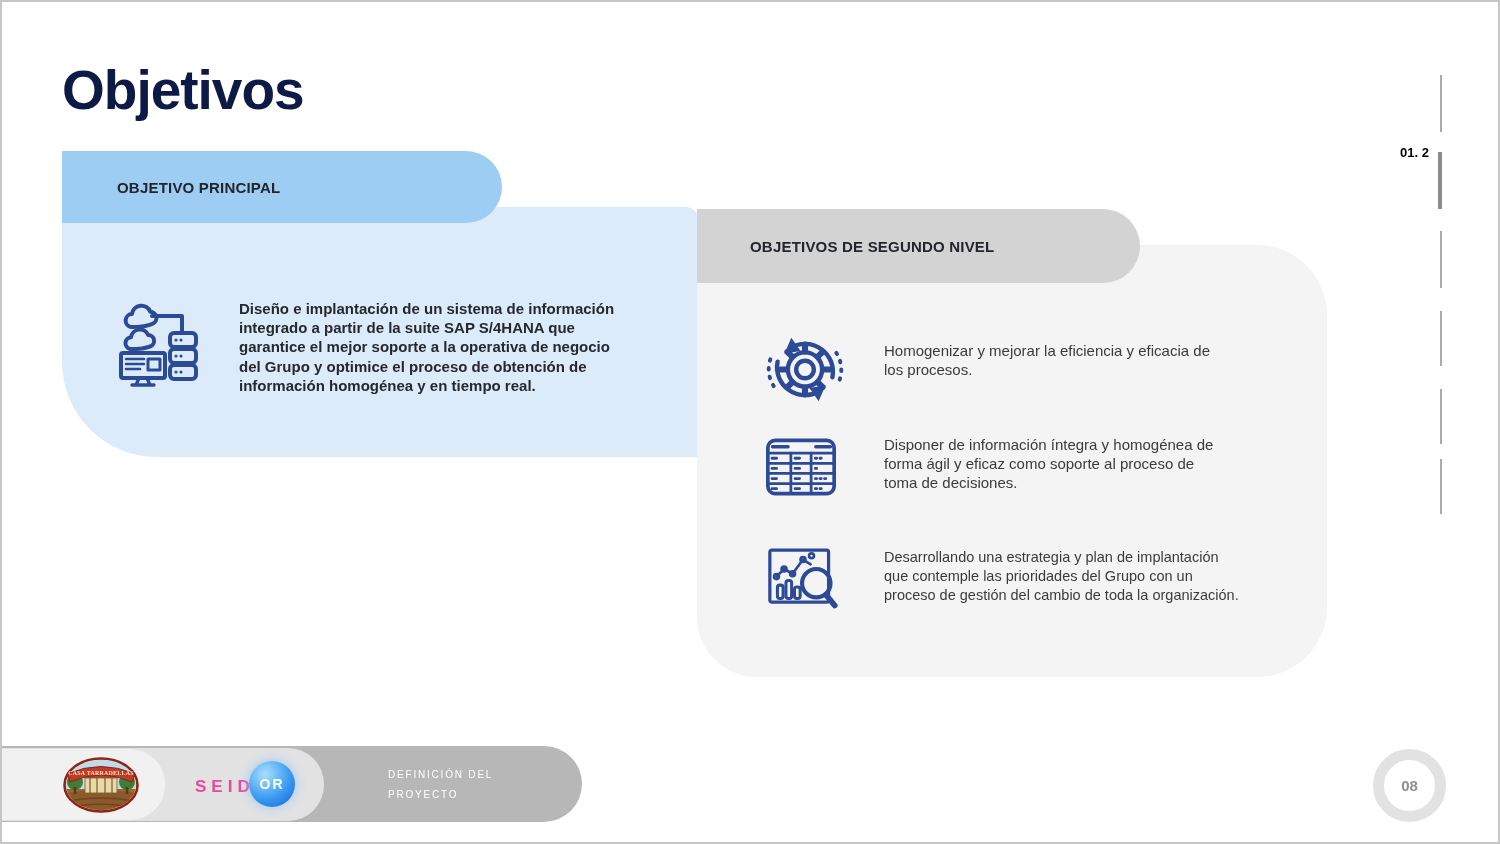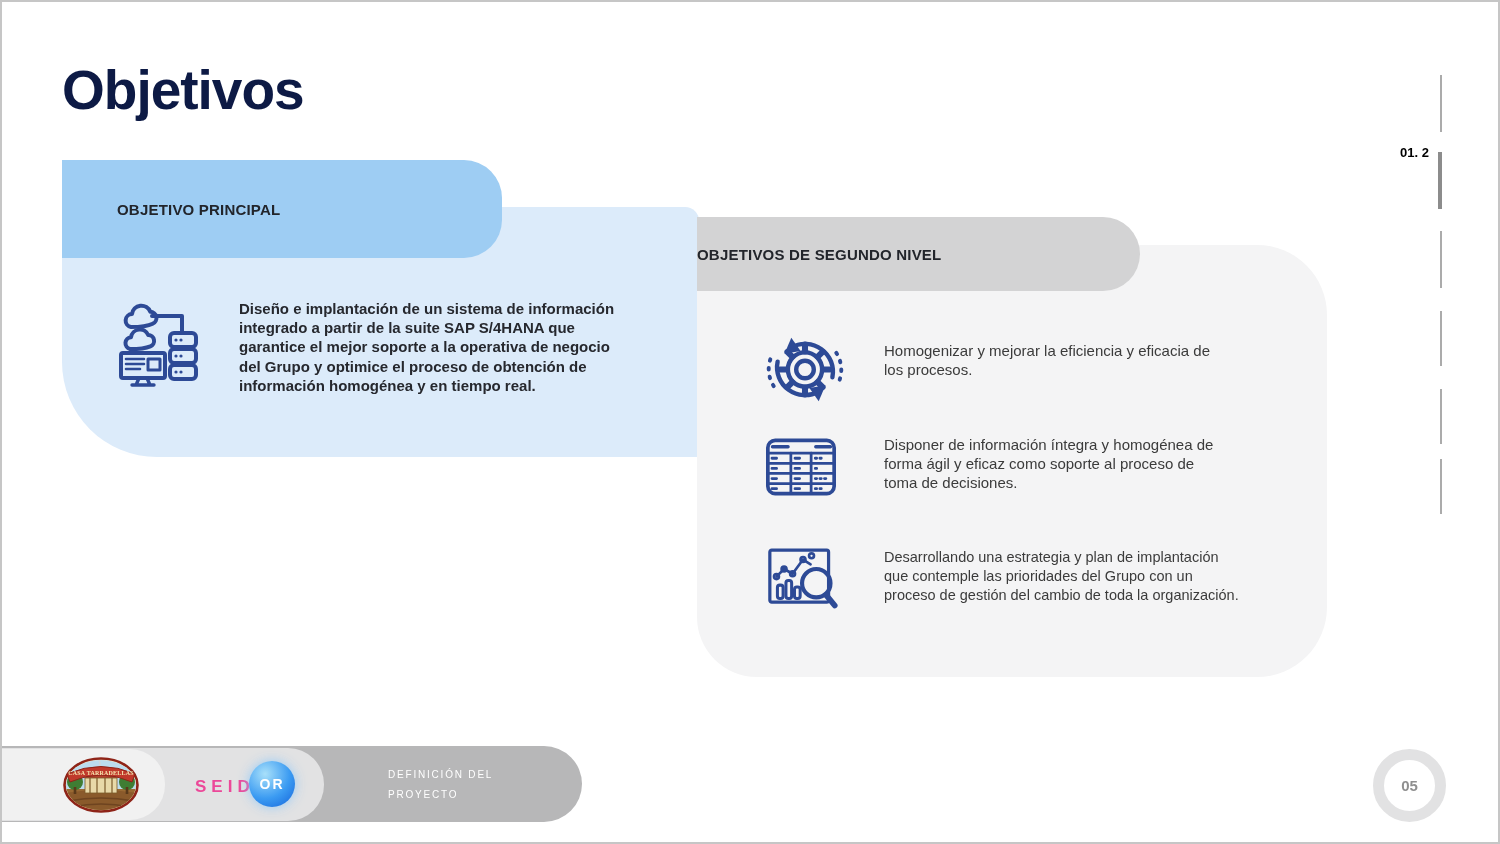--- a/index.html
+++ b/index.html
@@ -19,40 +19,40 @@
   .rail-label{
     position:absolute; left:1378px; top:143px; width:49px; text-align:right;
     font-size:13px; font-weight:bold; color:#000000;
   }
   
   .primary-body{
     position:absolute; left:60px; top:205px; width:637px; height:250px;
     background:#dcebfa; border-radius:0 14px 0 95px; z-index:1;
   }
   .primary-tab{
-    position:absolute; left:60px; top:158px; width:440px; height:98px;
+    position:absolute; left:60px; top:149px; width:440px; height:72px;
     background:#9ecdf3; border-radius:0 38px 38px 0; z-index:2;
     display:flex; align-items:center; padding-left:55px; box-sizing:border-box;
   }
   .tab-label{font-size:15px; font-weight:bold; color:#22252b; letter-spacing:.2px;}
   .primary-icon{position:absolute; left:116px; top:299px; width:82px; height:88px; z-index:2;}
   .primary-text{
     position:absolute; left:237px; top:297px; width:410px; z-index:2;
     font-size:15px; font-weight:bold; color:#26282e; line-height:19.2px;
     white-space:pre-line;
   }
   
   .secondary-body{
     position:absolute; left:695px; top:243px; width:630px; height:432px;
     background:#f4f4f5; border-radius:0 70px 70px 60px; z-index:3;
   }
   .secondary-tab{
     position:absolute; left:695px; top:207px; width:443px; height:74px;
     background:#d3d3d4; border-radius:0 37px 37px 0; z-index:4;
-    display:flex; align-items:center; box-sizing:border-box;margin-top:8px;
+    display:flex; align-items:center; padding-left:53px; box-sizing:border-box;
   }
   .item-icon{position:absolute; z-index:5;}
   .item-text{
     position:absolute; left:882px; z-index:5; width:460px;
     font-size:15px; color:#3b3b3b; line-height:19px; white-space:pre-line;
   }
   .item-text.alt{font-size:14.5px;}
   
   .pill{position:absolute; left:0; box-sizing:border-box;}
   .pill-dark{top:744px; width:580px; height:76px; background:#b7b7b8; border-radius:0 38px 38px 0; z-index:1;}
@@ -240,15 +240,15 @@
     </svg>
   </div>
 
   <div class="seidor-logo">
     <span class="seidor-prefix">SEID</span>
     <span class="seidor-orb">
       <span class="seidor-suffix">OR</span>
     </span>
   </div>
 
-  <div class="page-badge">05</div>
+  <div class="page-badge">08</div>
 
 </div>
 
 </body></html>

